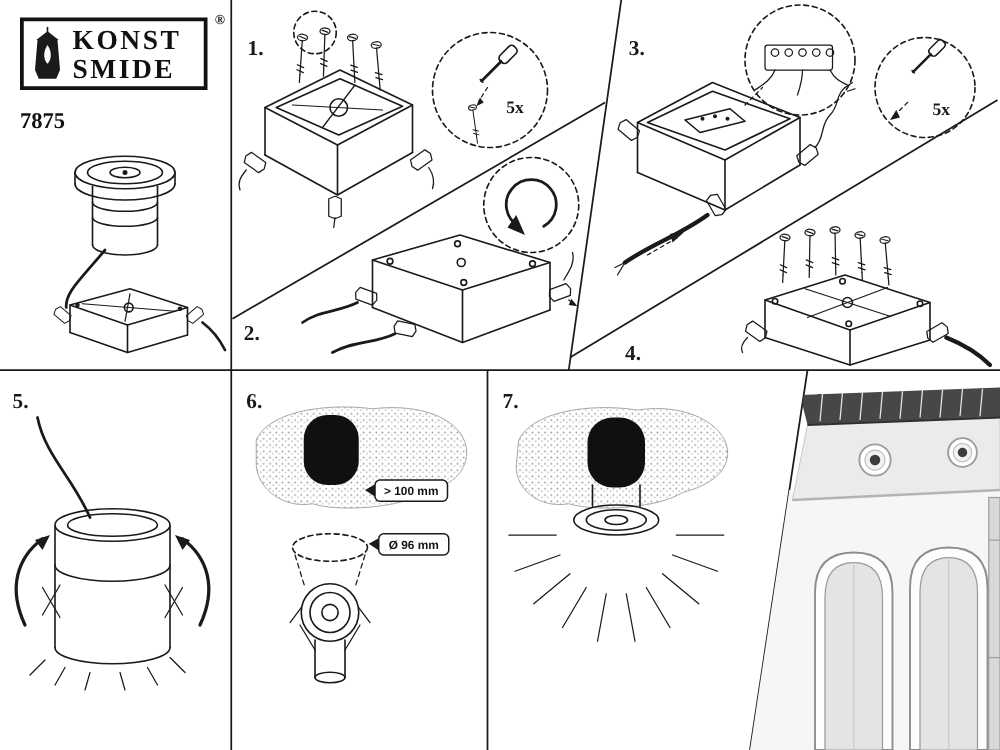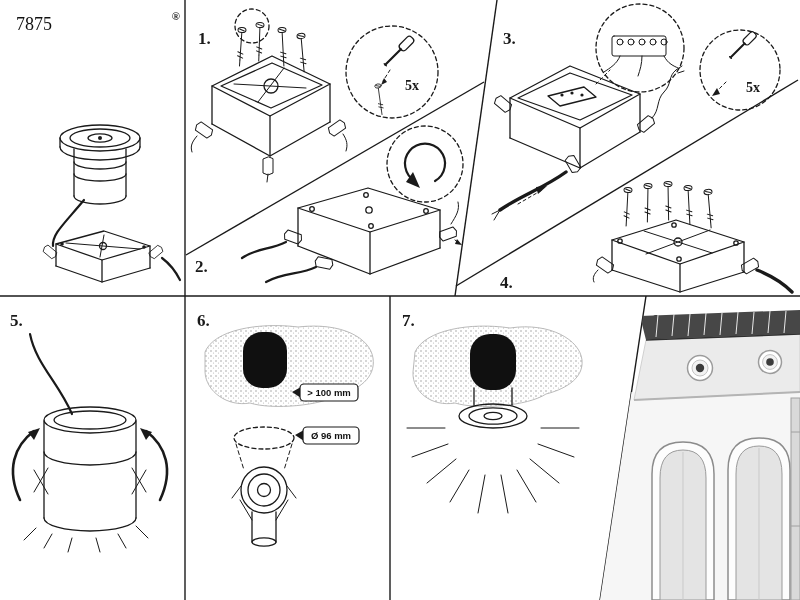--- a/index.html
+++ b/index.html
@@ -7,41 +7,54 @@
          font-family:"Liberation Serif",serif;}
   .art{position:absolute;left:0;top:0;}
 
   
   .logo-wrap{position:absolute;left:16px;top:14px;z-index:2;width:150px;}
   .logo-box{width:150px;height:58px;border:3px solid #111;box-sizing:border-box;background:#fff;
             display:flex;align-items:center;gap:7px;padding:4px 6px;}
   .logo-text{font-weight:bold;font-size:22px;line-height:23px;letter-spacing:2px;color:#111;
              font-family:"Liberation Serif",serif;}
   .reg{position:absolute;right:-14px;top:-4px;font-size:11px;font-weight:bold;color:#111;}
-  .model{font-size:18px;font-weight:normal;color:#111;}
+  .model{margin-top:14px;font-size:18px;font-weight:bold;color:#111;}
 
   
   .ln{fill:none;stroke:#1a1a1a;stroke-width:1.3;stroke-linecap:round;stroke-linejoin:round;}
   .thin{stroke-width:1;}
   .w2{stroke-width:2.2;}
   .thk{stroke-width:3.4;}
   .dash{stroke-dasharray:4 3;}
   .dash2{stroke-dasharray:3 3;}
   .div{stroke:#1a1a1a;stroke-width:1.4;}
   .ink{fill:#1a1a1a;stroke:none;}
   .num{font:bold 17px "Liberation Serif",serif;fill:#1a1a1a;}
   .fx{font:bold 14px "Liberation Serif",serif;fill:#1a1a1a;}
   .lbl{font:bold 9.5px "Liberation Sans",sans-serif;fill:#111;}
 </style>
 </head>
 <body>
 
 <div class="sheet">
 
   <div class="logo-wrap">
+    <div class="logo-box">
+      <svg width="26" height="44" viewBox="0 0 26 44">
+        <path d="M13,1 L13,5" class="ln"></path>
+        <path d="M4,11 L13,4 L22,11 Z" class="ink"></path>
+        <path d="M5,11 L21,11 L23,35 L3,35 Z" class="ink"></path>
+        <path d="M13,15 C17,21 16,27 13,30 C10,27 9,21 13,15 Z" fill="#ffffff" stroke="none"></path>
+        <path d="M3,35 L23,35 L20,42 L6,42 Z" class="ink"></path>
+      </svg>
+      <div class="logo-text">
+        <div>KONST</div>
+        <div>SMIDE</div>
+      </div>
+    </div>
     <span class="reg">®</span>
     <div class="model">7875</div>
   </div>
 
   <svg class="art" width="800" height="600" viewBox="0 0 800 600">
     <defs>
       <pattern id="stip" width="5" height="5" patternUnits="userSpaceOnUse">
         <circle cx="1" cy="1" r="0.7" fill="#8f8f8f"></circle>
         <circle cx="3.5" cy="3" r="0.6" fill="#b8b8b8"></circle>
       </pattern>

